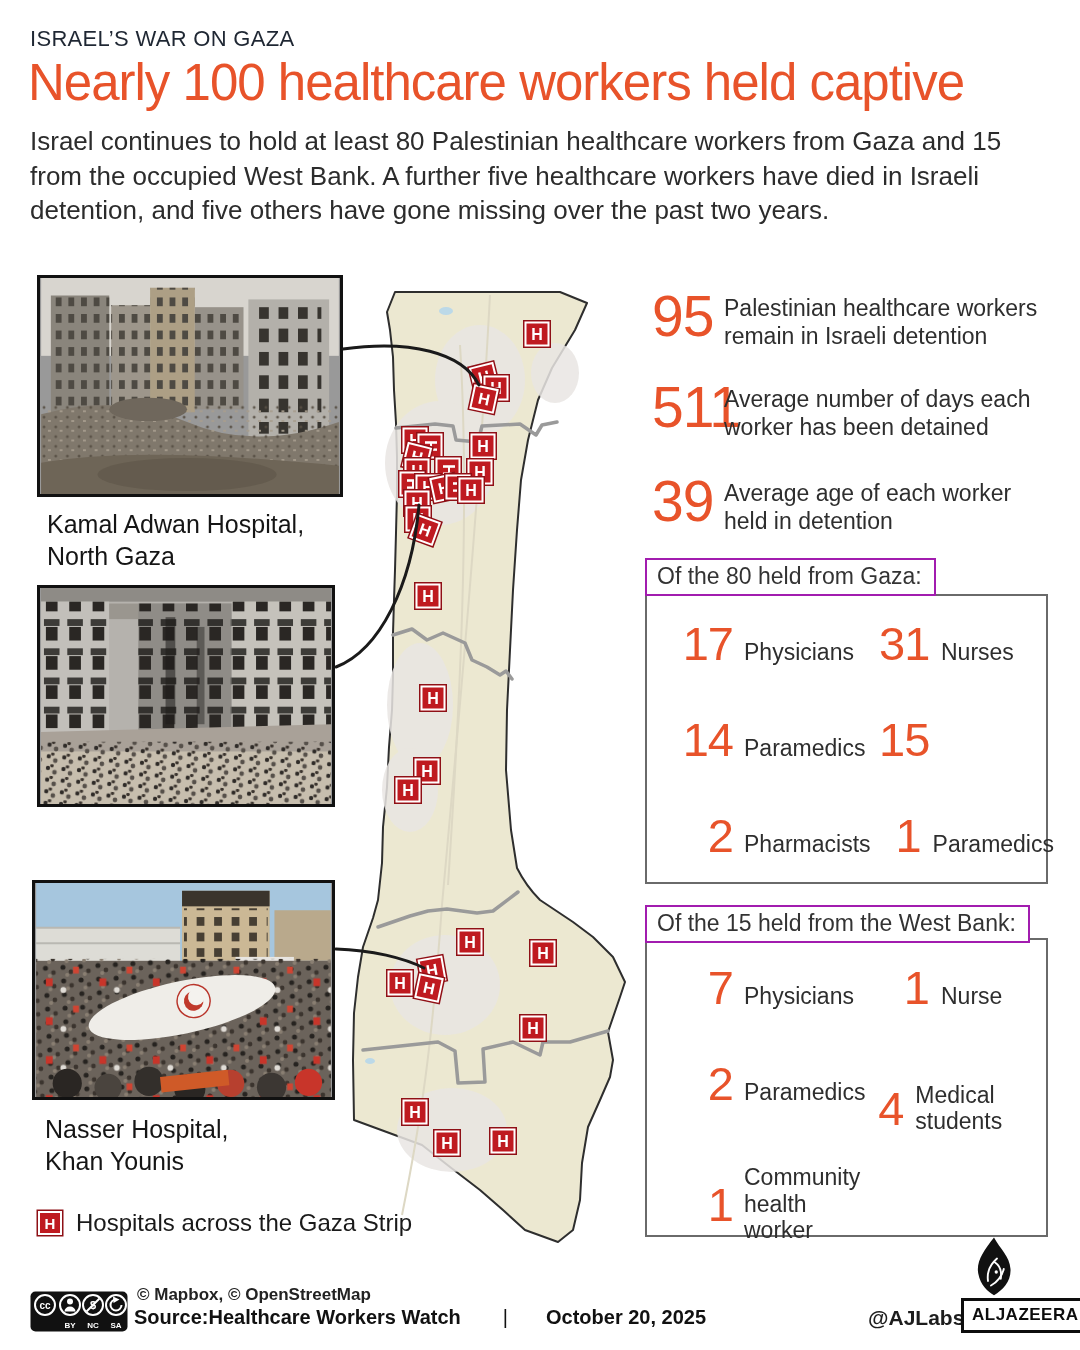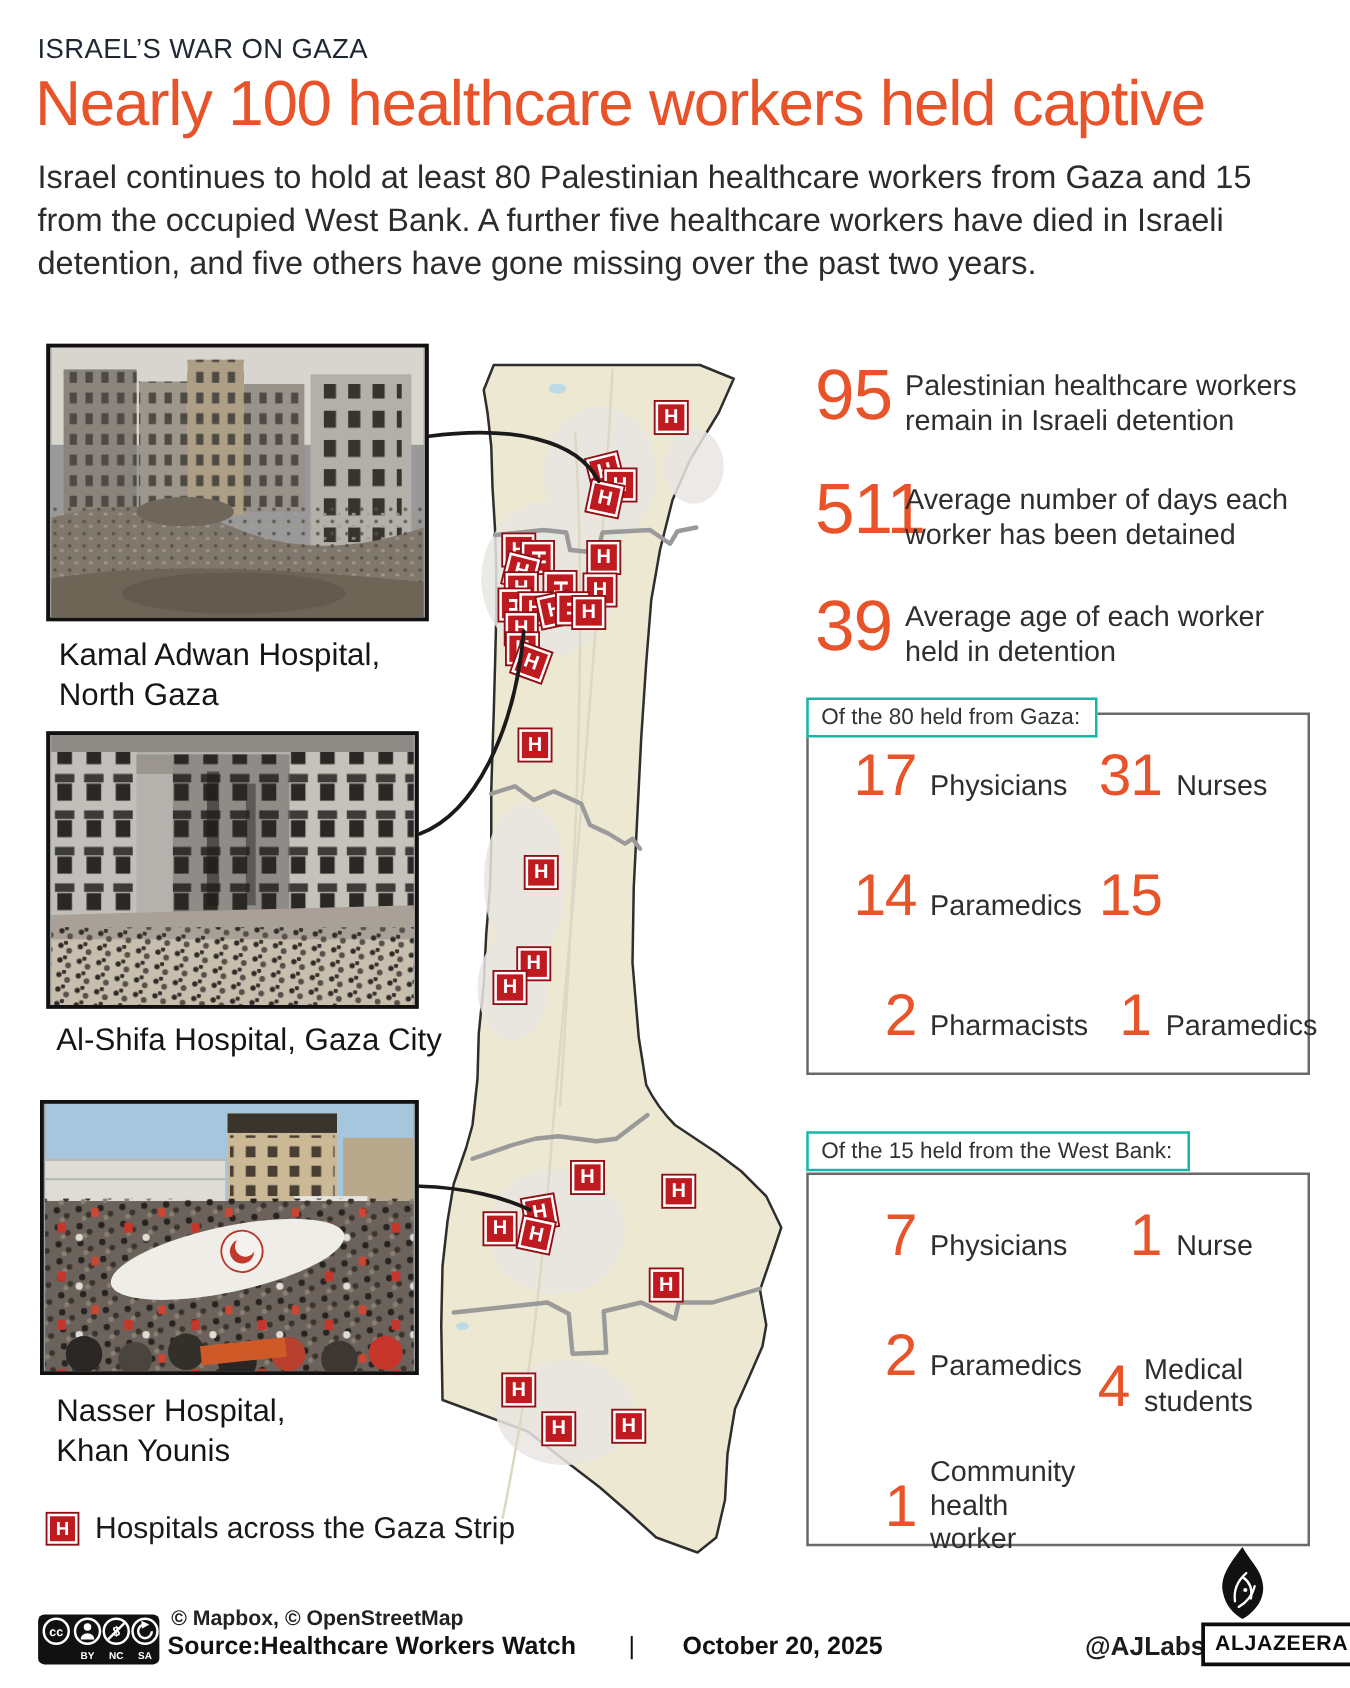--- a/index.html
+++ b/index.html
@@ -40,26 +40,26 @@
          justify-content:center;transform:translate(-50%,-50%);line-height:1}
   .overlay{position:absolute;left:0;top:0;z-index:4;pointer-events:none}
 
   
   .stat{position:absolute;left:652px;display:flex}
   #stat1{top:289px}#stat2{top:380px}#stat3{top:474px}
   .stat-num{width:72px;font-size:57px;color:var(--accent);line-height:.95;letter-spacing:-1px}
   .stat-label{width:336px;font-size:23px;line-height:1.22;color:#2e2e2e;padding-top:5px}
 
   
-  .box-tab{position:absolute;background:#fff;border:2px solid #14b8a6;font-size:18px;
+  .box-tab{position:absolute;background:#fff;border:2px solid #a21caf;font-size:23px;
            color:#333;padding:3px 12px 4px 10px;white-space:nowrap;z-index:2}
   .box-body{position:absolute;border:2px solid #6a6a6a;background:#fff;z-index:1;
             padding:24px 0 0 24px}
   #gaza-tab{left:645px;top:558px}
-  #gaza-body{left:645px;top:570px;width:403px;height:290px}
+  #gaza-body{left:645px;top:594px;width:403px;height:290px}
   #wb-tab{left:645px;top:905px}
   #wb-body{left:645px;top:938px;width:403px;height:299px}
   .brow{display:flex;height:96px}
   .cell{display:flex;align-items:baseline}
   .cell.center{align-items:center}
   .cell-num{font-size:47px;color:var(--accent);text-align:right;line-height:1;letter-spacing:-1px}
   .col1{width:208px}
   .col1 .cell-num{width:62px;margin-right:11px}
   .col2 .cell-num{width:50px;margin-right:12px}
   .cell-label{font-size:23px;color:#2e2e2e;line-height:1.15}
@@ -220,21 +220,20 @@
         <rect x="100" y="16" width="96" height="134" fill="url(#winB)"></rect>
       <rect x="196" y="14" width="102" height="136" fill="#C5C2BB"></rect>
         <rect x="196" y="14" width="102" height="136" fill="url(#winB)"></rect>
       <rect x="128" y="30" width="10" height="110" fill="#1E1C1A" opacity="0.55"></rect>
       <rect x="160" y="40" width="8" height="100" fill="#1E1C1A" opacity="0.45"></rect>
       <path d="M0,148 L298,140 L298,172 L0,178 Z" fill="#A9A198"></path>
       <rect x="0" y="168" width="298" height="54" fill="#C7BEAE"></rect>
       <rect x="0" y="158" width="298" height="64" fill="url(#crowd)"></rect>
     </svg>
   </figure>
-  <figcaption class="caption" id="cap2">Al-Shifa Hospital, Gaza City</figcaption>
 
   <figure class="photo" id="photo3">
     <svg viewBox="0 0 303 220">
       <defs>
         <pattern id="winC" width="18" height="16" patternUnits="userSpaceOnUse">
           <rect x="3" y="3" width="8" height="9" fill="#473F33"></rect>
         </pattern>
         <pattern id="crowdB" width="18" height="14" patternUnits="userSpaceOnUse" patternTransform="rotate(-3)">
           <circle cx="5" cy="4" r="2.6" fill="#262320"></circle>
           <circle cx="13" cy="9" r="2.4" fill="#3B342E"></circle>

